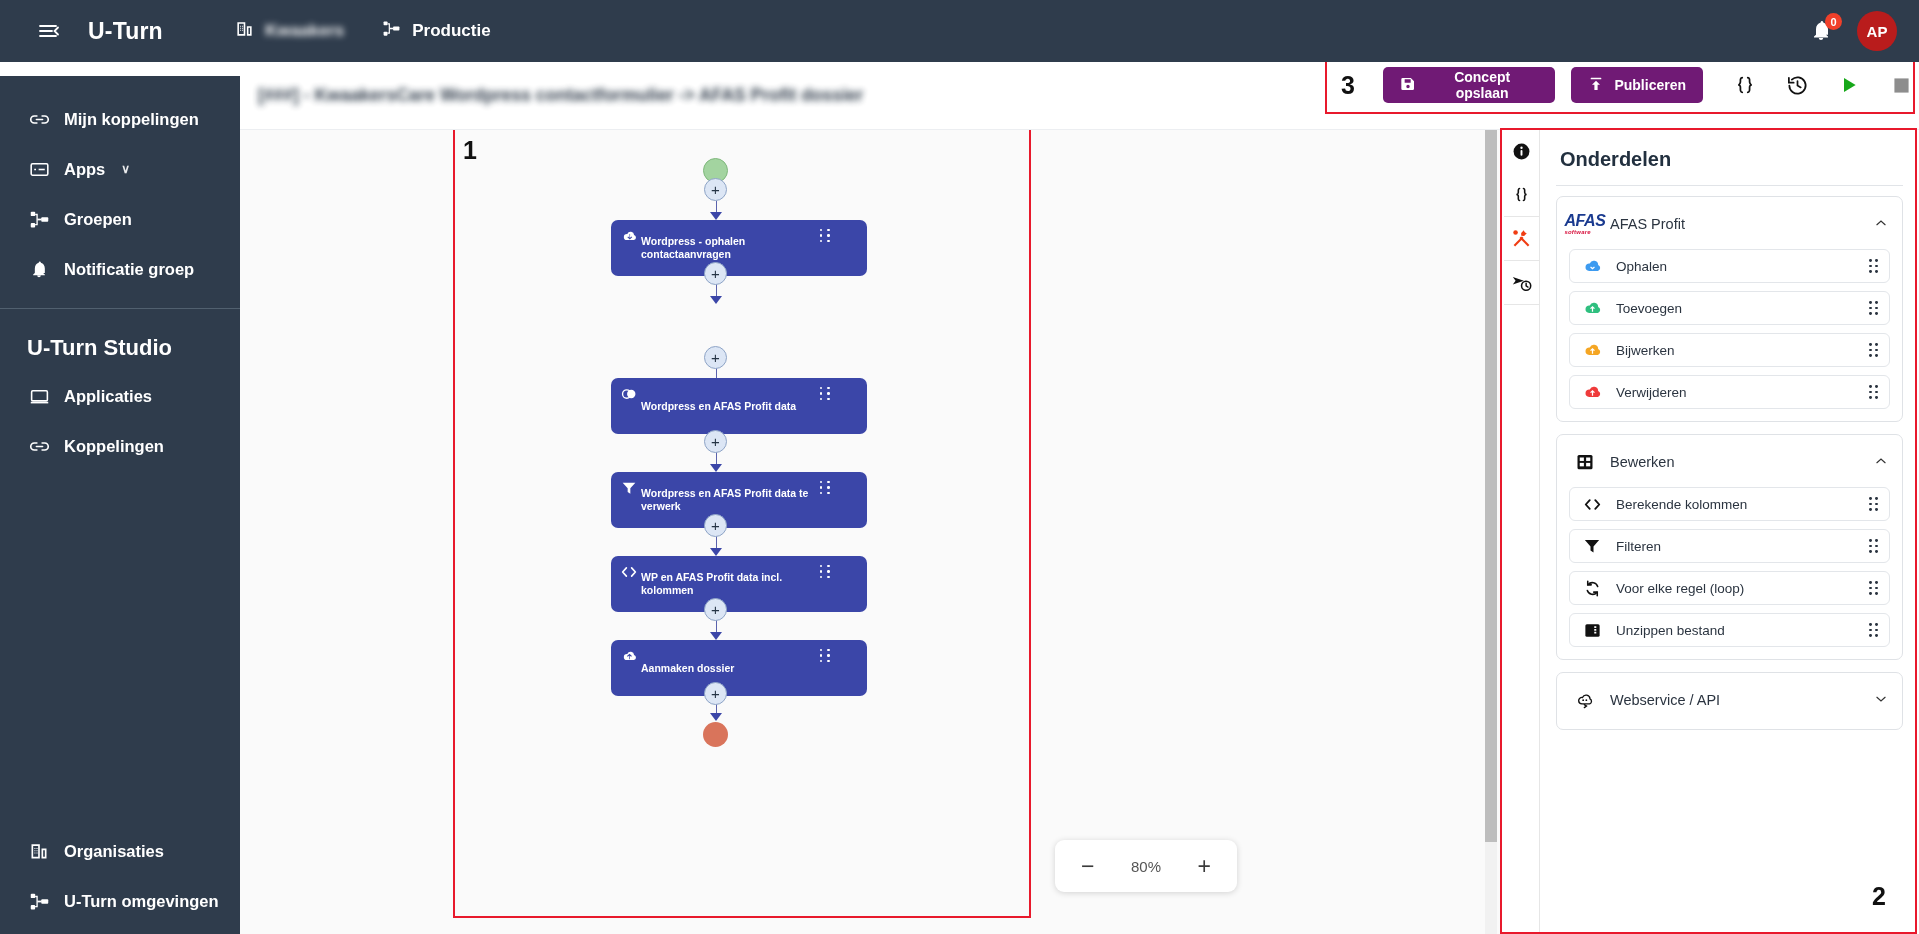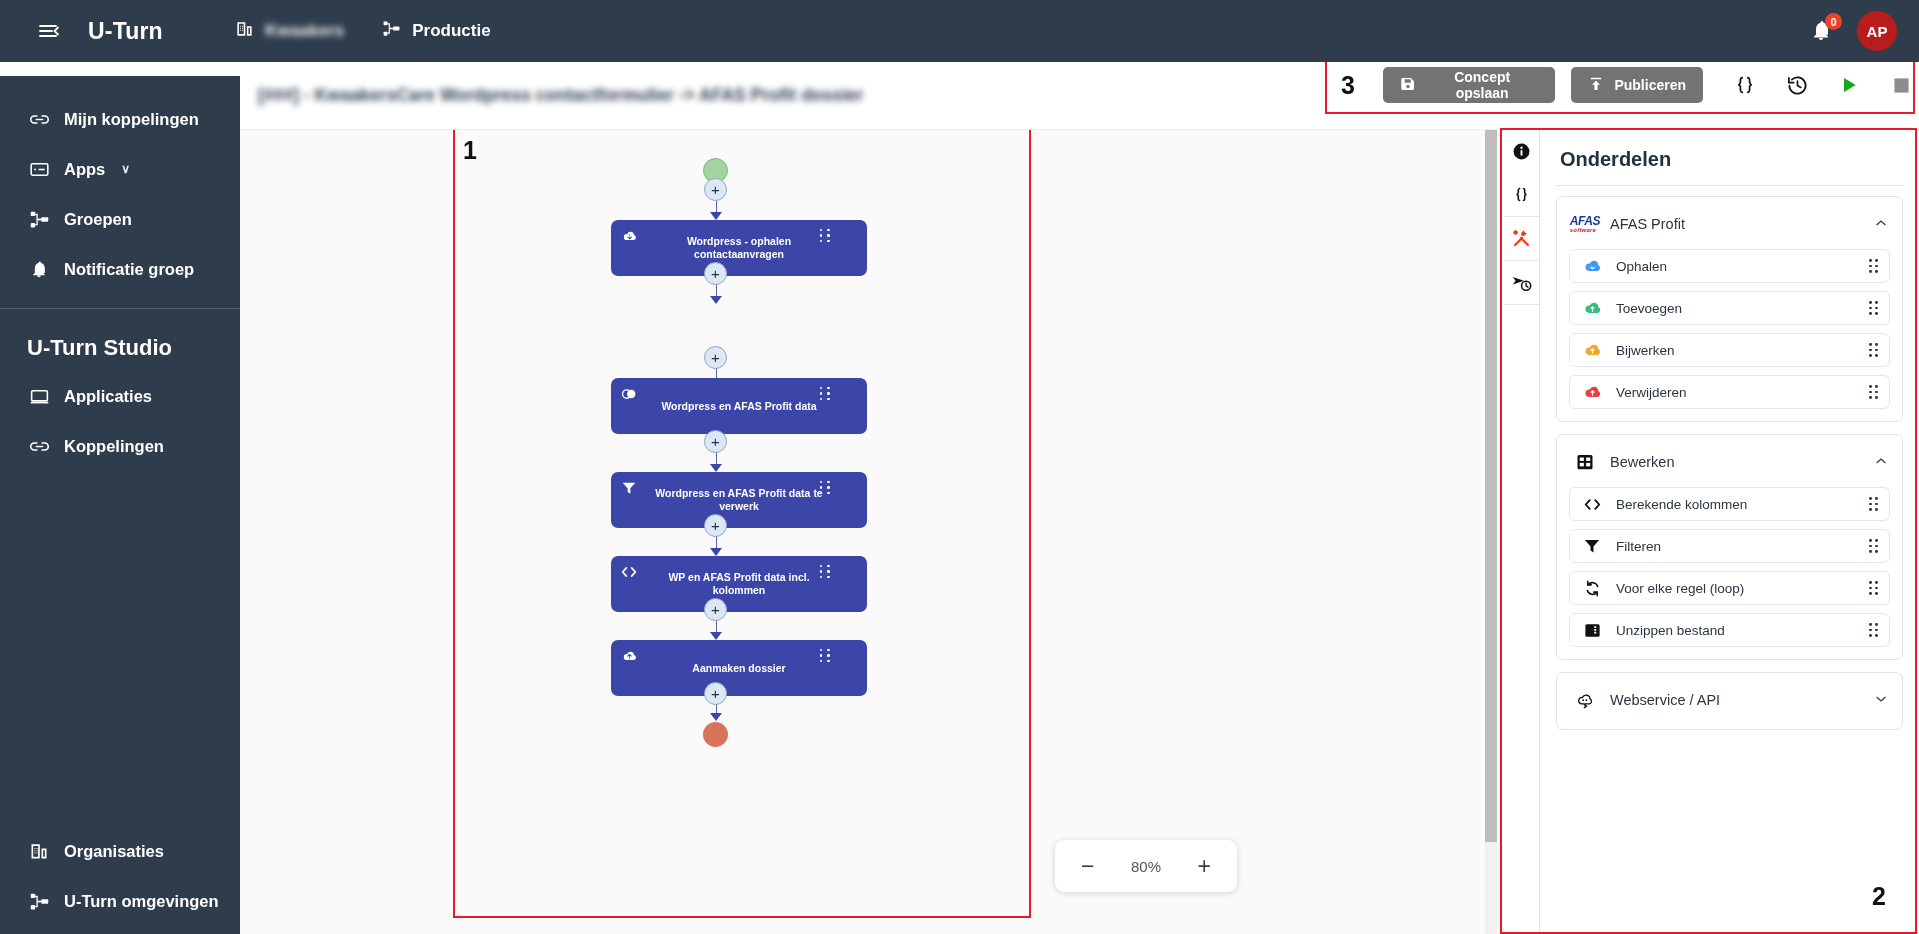--- a/index.html
+++ b/index.html
@@ -63,21 +63,21 @@
   
   .redbox3 {
     position:absolute; top:56px; left:1325px; width:590px; height:58px;
     border:2.5px solid #e8192c; background:#ffffff; z-index:25;
     display:flex; align-items:center;
   }
   .anno { font-size:25px; font-weight:800; color:#111; }
   .anno3 { margin-left:14px; }
   .btn-primary {
     display:flex; align-items:center; gap:10px; height:36px; padding:0 17px;
-    background:#737373; color:#fff; border:none; border-radius:5px;
+    background:#701a75; color:#fff; border:none; border-radius:5px;
     font-size:14px; font-weight:600; cursor:pointer; font-family:"Liberation Sans",sans-serif;
   }
   .tb-icons { display:flex; align-items:center; gap:28px; margin-left:30px; }
   .tb-ico { cursor:pointer; display:flex; align-items:center; justify-content:center; width:24px; height:24px;}
 
   
   .canvas-wrap {
     position:absolute; top:130px; left:240px; width:1260px; height:804px;
     background:#fafafa; overflow:hidden;
   }
@@ -87,21 +87,21 @@
   }
   .anno1 { position:absolute; top:136px; left:463px; z-index:13; }
 
   .flow { position:absolute; top:0; left:0; width:1260px; height:804px; }
   .node {
     position:absolute; left:371px; width:256px; height:56px;
     background:#3b46a8; border-radius:7px; color:#fff;
   }
   .node-label {
     position:absolute; left:0; right:0; top:50%; transform:translateY(-50%);
-    text-align:center; font-size:10.5px; font-weight:600; padding:0 30px;
+    text-align:left; font-size:10.5px; font-weight:600; padding:0 30px;
     line-height:1.2;
   }
   .node-ico { position:absolute; left:9px; top:7px; width:18px; height:18px;
               display:flex; align-items:center; justify-content:center; }
   .node-grip { position:absolute; right:36px; top:9px; width:11px; height:13px; }
   .node-kebab { position:absolute; right:17px; top:8px; width:4px; height:15px; cursor:pointer;}
   .dot3 { width:2.6px; height:2.6px; background:#fff; border-radius:50%; margin:0 auto 3.2px;}
   .grip-dot { width:2.4px; height:2.4px; background:#fff; border-radius:50%; }
   .grip-grid { display:grid; grid-template-columns:repeat(2,1fr); gap:3.1px 3.4px;}
 
@@ -184,21 +184,21 @@
     display:flex; align-items:center; gap:13px; height:34px;
     border:1px solid #e3e6ea; border-radius:6px; margin-top:8px;
     padding:0 11px; font-size:13.5px; color:#2b3440; cursor:pointer; background:#fff;
   }
   .comp-item .citem-ico { width:22px; height:20px; display:flex; align-items:center; justify-content:center; flex:none;}
   .comp-grip { margin-left:auto; display:grid; grid-template-columns:repeat(2,1fr); gap:2.6px 3px;}
   .comp-grip i { width:2.8px; height:2.8px; background:#2b3440; border-radius:50%; display:block;}
 
   
   .afas-logo { display:flex; flex-direction:column; line-height:1; }
-  .afas-logo .a1 { font-size:12px; font-weight:800; color:#1a3a8f; font-style:italic; letter-spacing:-.4px;}
+  .afas-logo .a1 { font-size:16px; font-weight:800; color:#1a3a8f; font-style:italic; letter-spacing:-.4px;}
   .afas-logo .a2 { font-size:6px; font-weight:700; color:#d7103c; font-style:italic; letter-spacing:.2px;}
 </style>
 </head>
 <body>
 
 <div class="app">
 
   <div class="topbar">
     <div class="hamburger">
       <svg width="24" height="24" viewBox="0 0 24 24">

